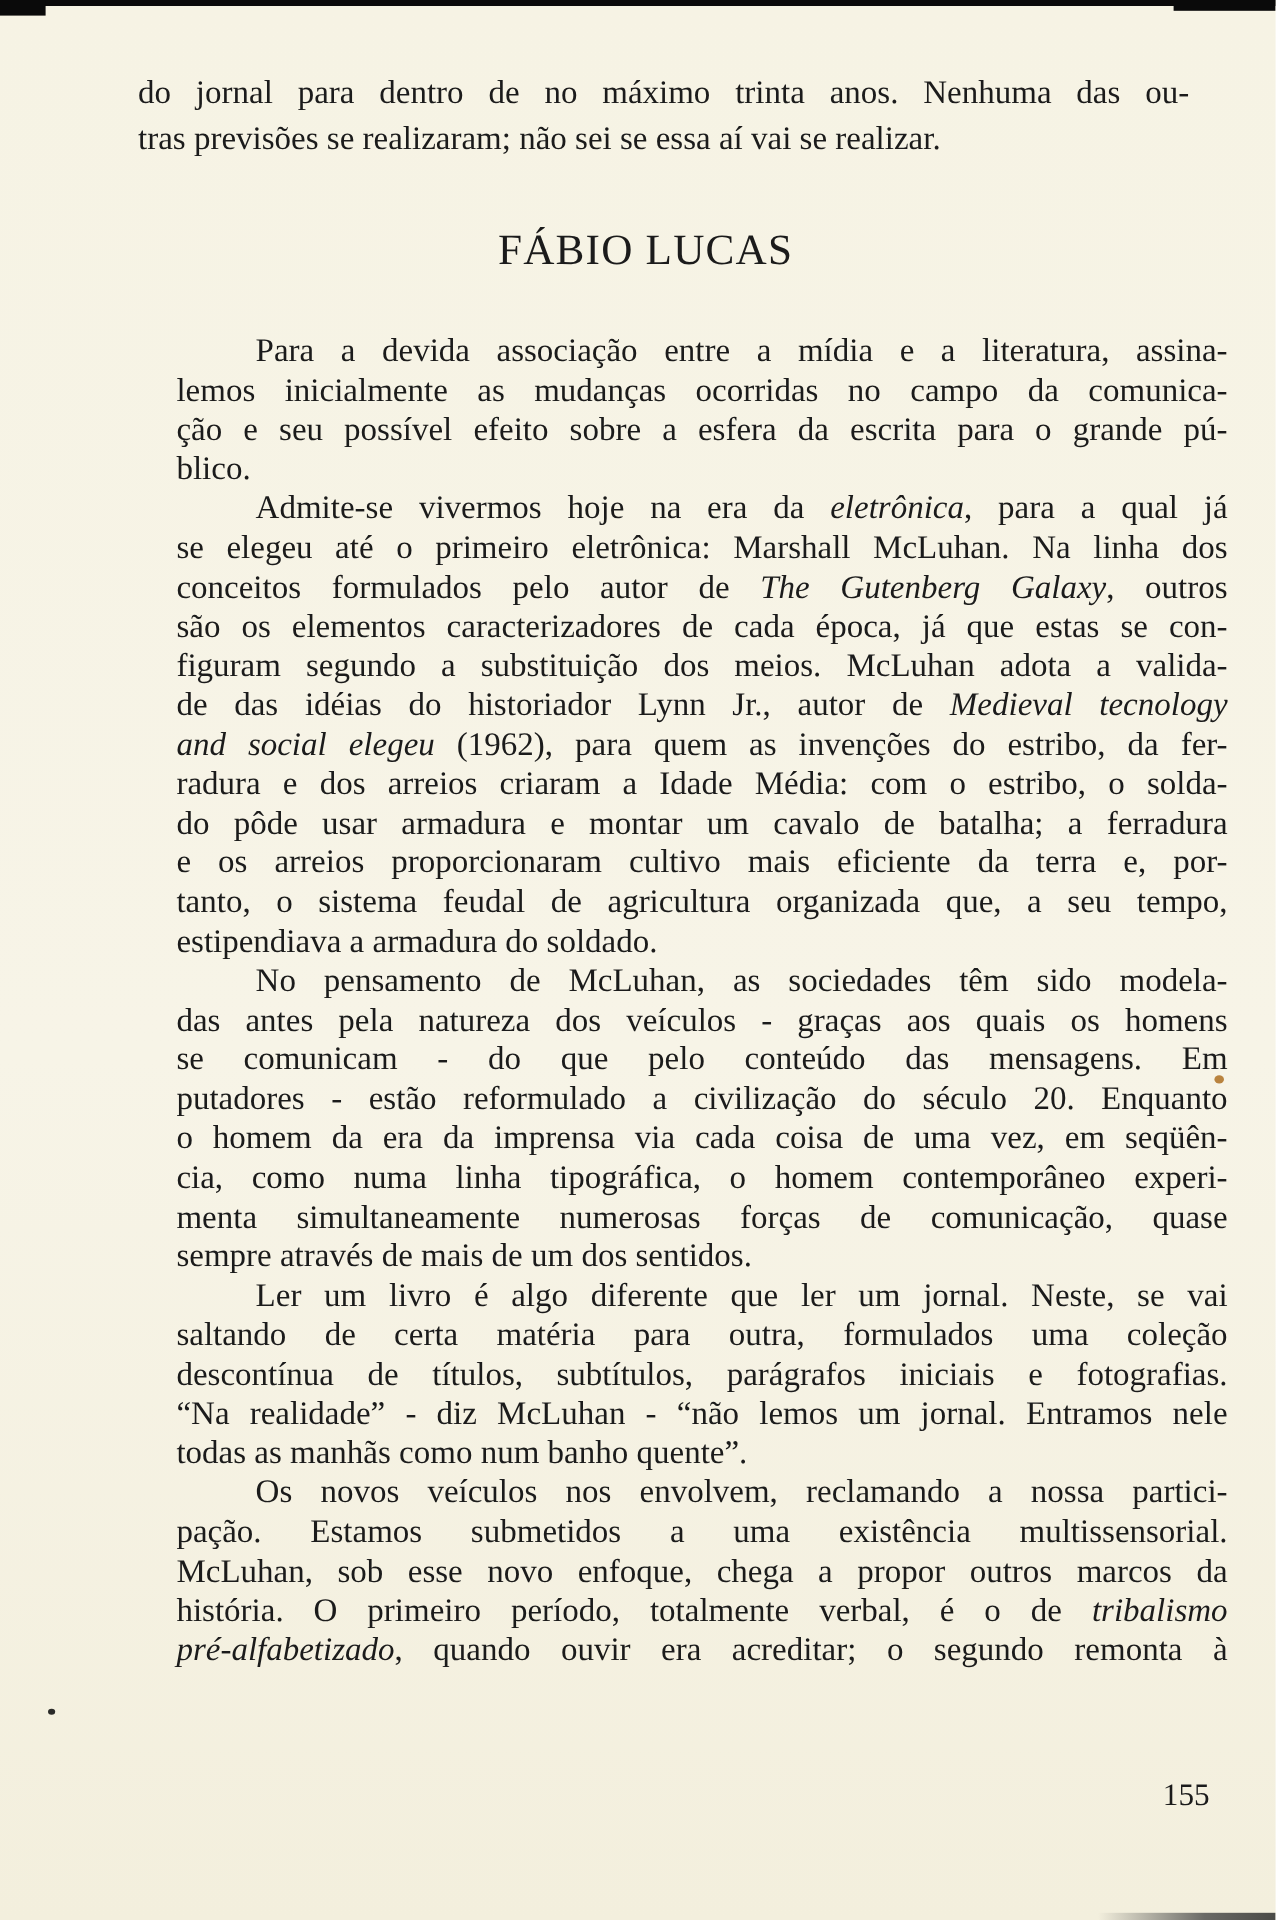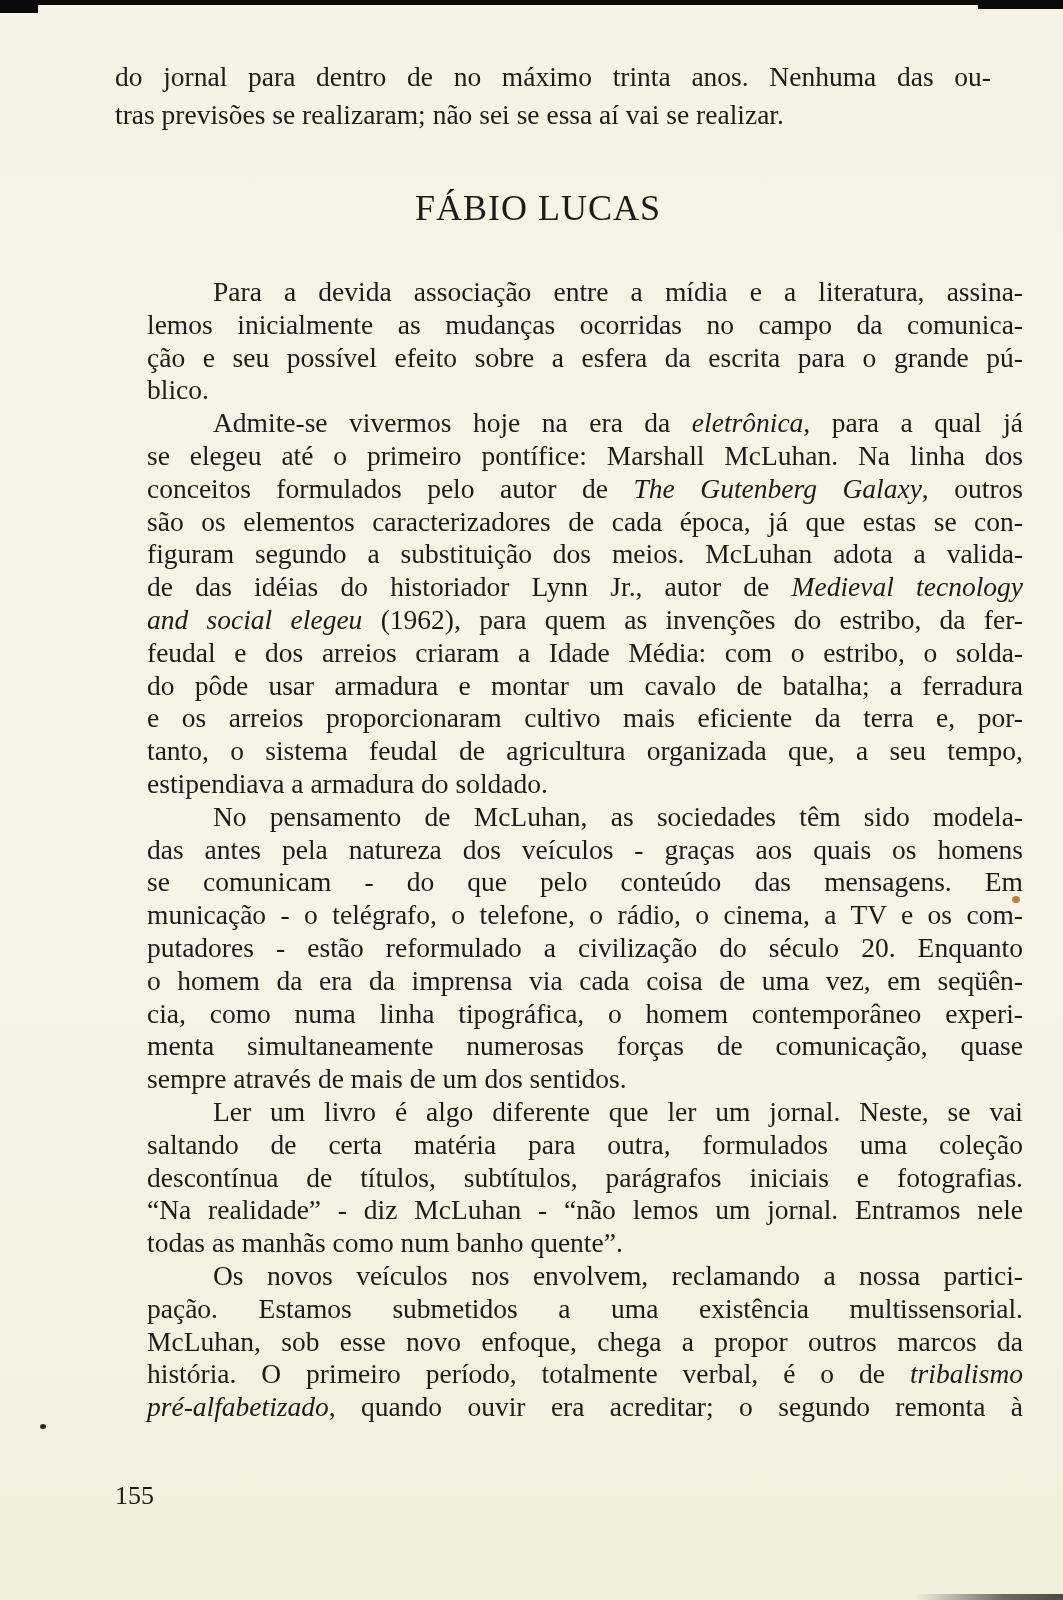--- a/index.html
+++ b/index.html
@@ -25,21 +25,21 @@
     position:absolute;top:188px;left:100px;width:876px;
     text-align:center;font-size:36px;letter-spacing:1px;line-height:40px;
   }
   #body-text{top:276px;line-height:32.8px;margin-left:32px;}
   .line{text-align:justify;text-align-last:justify;white-space:normal;}
   .line.last{text-align-last:left;}
   .line.indent{text-indent:66px;}
   .line i{font-style:italic;}
   #page-number{
     position:absolute;top:1481px;left:115px;width:893px;
-    text-align:left;font-size:26px;
+    text-align:right;font-size:26px;
   }
 </style>
 </head>
 <body>
 
 <div id="page">
   <div class="bar-top"></div>
   <div class="bar-top-left"></div>
   <div class="bar-top-right"></div>
   <div class="bar-bottom-right"></div>
@@ -50,35 +50,34 @@
     </div>
 
   <div id="heading">FÁBIO LUCAS</div>
 
   <div id="body-text" class="textcol">
       <div class="line indent"><span>Para a devida associação entre a mídia e a literatura, assina-</span></div>
       <div class="line"><span>lemos inicialmente as mudanças ocorridas no campo da comunica-</span></div>
       <div class="line"><span>ção e seu possível efeito sobre a esfera da escrita para o grande pú-</span></div>
       <div class="line last"><span>blico.</span></div>
       <div class="line indent"><span>Admite-se vivermos hoje na era da </span><i>eletrônica</i><span>, para a qual já</span></div>
-      <div class="line"><span>se elegeu até o primeiro pontífice: Marshall McLuhan. Na linha dos</span></div>
+      <div class="line"><span>se elegeu até o primeiro eletrônica: Marshall McLuhan. Na linha dos</span></div>
       <div class="line"><span>conceitos formulados pelo autor de </span><i>The Gutenberg Galaxy</i><span>, outros</span></div>
       <div class="line"><span>são os elementos caracterizadores de cada época, já que estas se con-</span></div>
       <div class="line"><span>figuram segundo a substituição dos meios. McLuhan adota a valida-</span></div>
       <div class="line"><span>de das idéias do historiador Lynn Jr., autor de </span><i>Medieval tecnology</i></div>
       <div class="line"><i>and social elegeu</i><span> (1962), para quem as invenções do estribo, da fer-</span></div>
-      <div class="line"><span>feudal e dos arreios criaram a Idade Média: com o estribo, o solda-</span></div>
+      <div class="line"><span>radura e dos arreios criaram a Idade Média: com o estribo, o solda-</span></div>
       <div class="line"><span>do pôde usar armadura e montar um cavalo de batalha; a ferradura</span></div>
       <div class="line"><span>e os arreios proporcionaram cultivo mais eficiente da terra e, por-</span></div>
       <div class="line"><span>tanto, o sistema feudal de agricultura organizada que, a seu tempo,</span></div>
       <div class="line last"><span>estipendiava a armadura do soldado.</span></div>
       <div class="line indent"><span>No pensamento de McLuhan, as sociedades têm sido modela-</span></div>
       <div class="line"><span>das antes pela natureza dos veículos - graças aos quais os homens</span></div>
       <div class="line"><span>se comunicam - do que pelo conteúdo das mensagens. Em</span></div>
-      <div class="line"><span>municação - o telégrafo, o telefone, o rádio, o cinema, a TV e os com-</span></div>
       <div class="line"><span>putadores - estão reformulado a civilização do século 20. Enquanto</span></div>
       <div class="line"><span>o homem da era da imprensa via cada coisa de uma vez, em seqüên-</span></div>
       <div class="line"><span>cia, como numa linha tipográfica, o homem contemporâneo experi-</span></div>
       <div class="line"><span>menta simultaneamente numerosas forças de comunicação, quase</span></div>
       <div class="line last"><span>sempre através de mais de um dos sentidos.</span></div>
       <div class="line indent"><span>Ler um livro é algo diferente que ler um jornal. Neste, se vai</span></div>
       <div class="line"><span>saltando de certa matéria para outra, formulados uma coleção</span></div>
       <div class="line"><span>descontínua de títulos, subtítulos, parágrafos iniciais e fotografias.</span></div>
       <div class="line"><span>“Na realidade” - diz McLuhan - “não lemos um jornal. Entramos nele</span></div>
       <div class="line last"><span>todas as manhãs como num banho quente”.</span></div>

